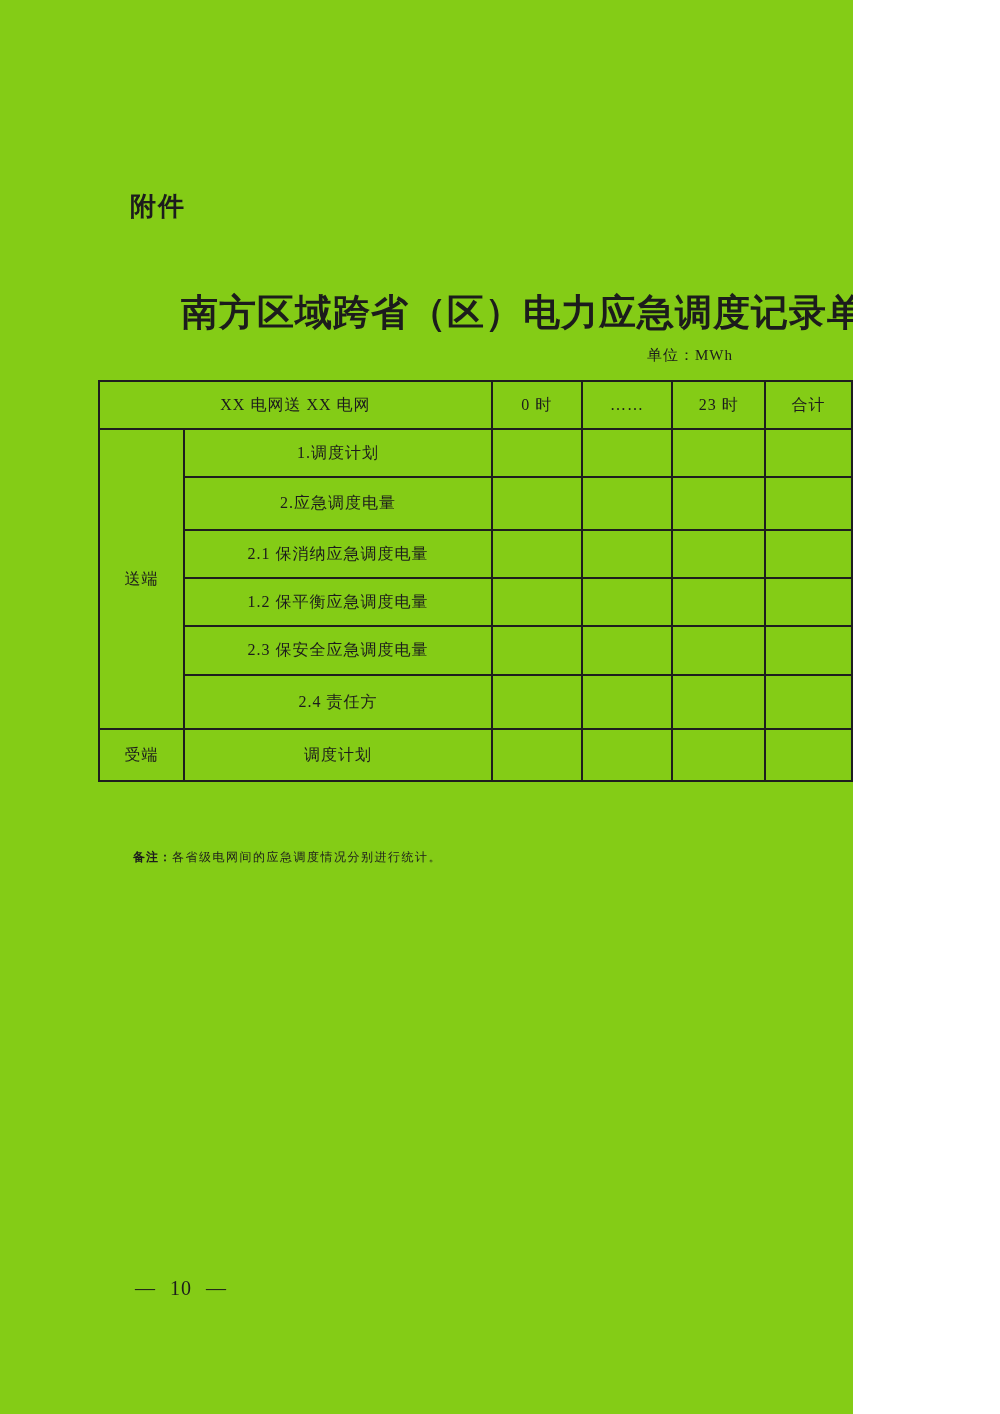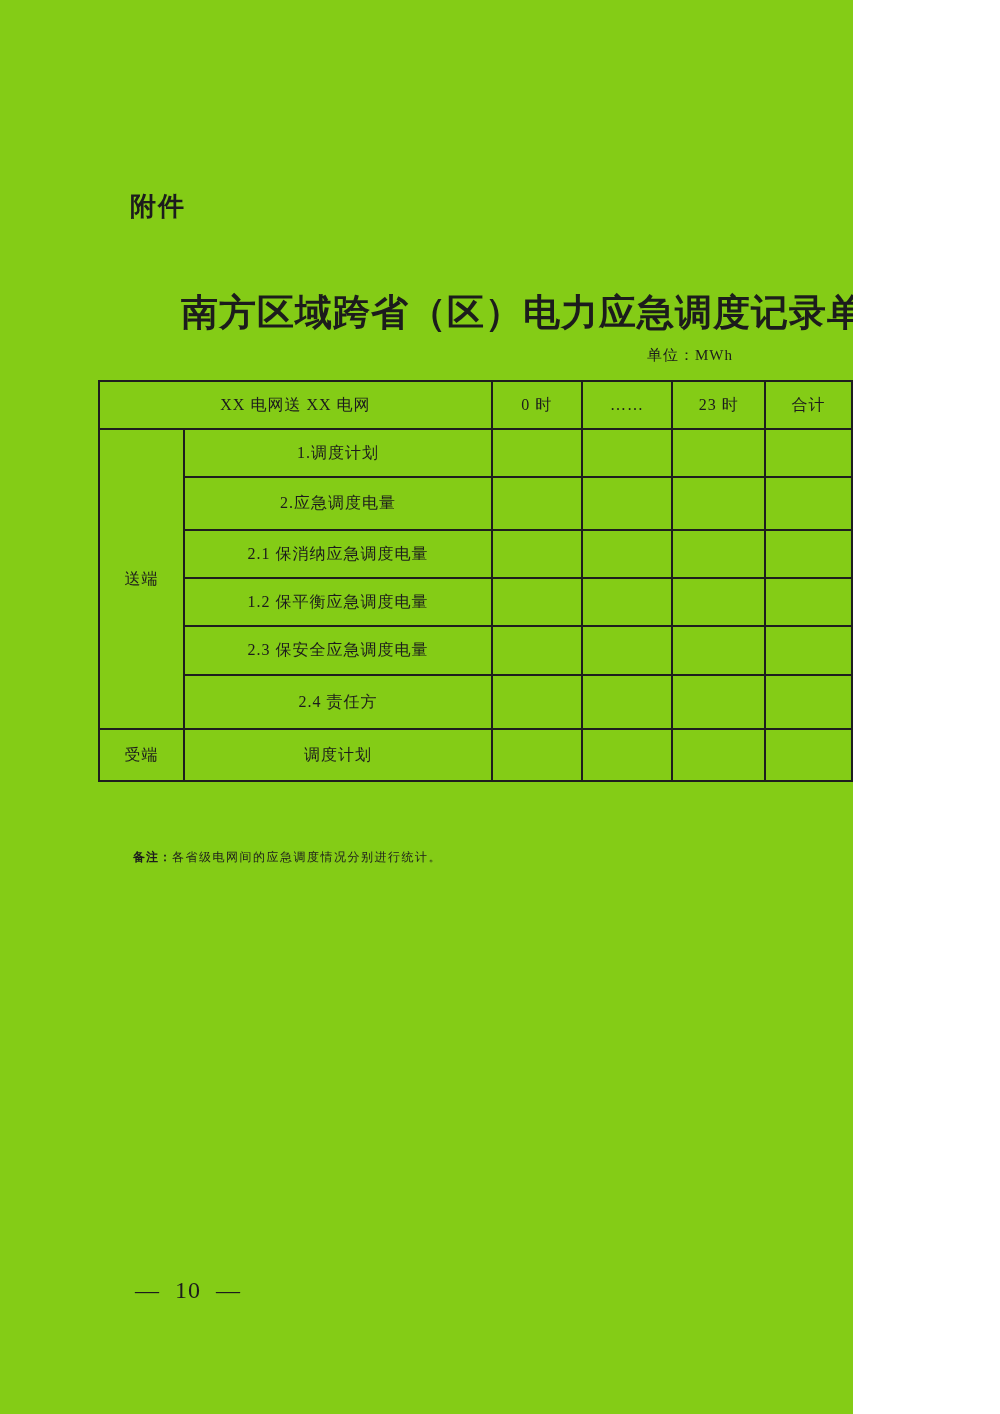--- a/index.html
+++ b/index.html
@@ -106,21 +106,21 @@
     padding: 0 4px 0 22px;
     font-size: 21px;
     letter-spacing: 1px;
   }
 
   
   .page-number {
     position: absolute;
     left: 135px;
     top: 1277px;
-    font-size: 24px;
+    font-size: 20px;
     letter-spacing: 1px;
     word-spacing: 8px;
   }
 </style>
 </head>
 <body>
 
 <div class="page">
 
   <div class="attachment">附件</div>

